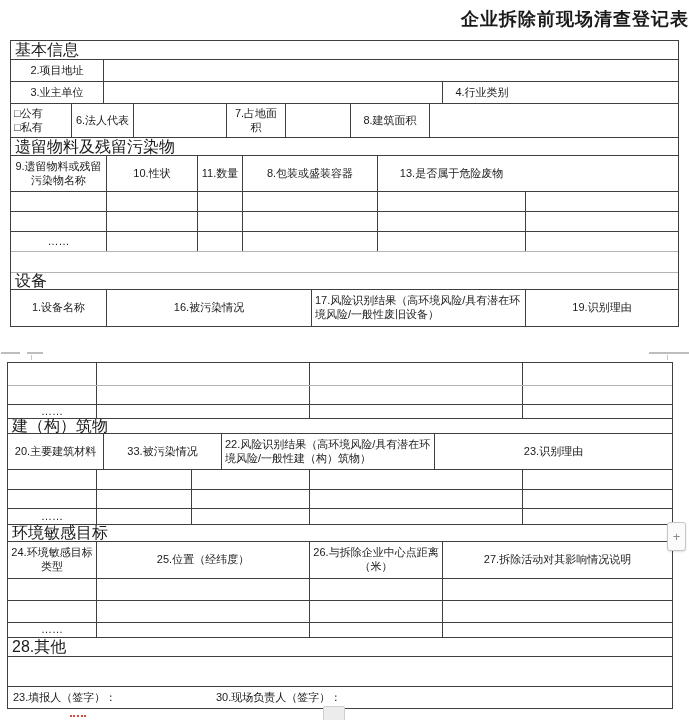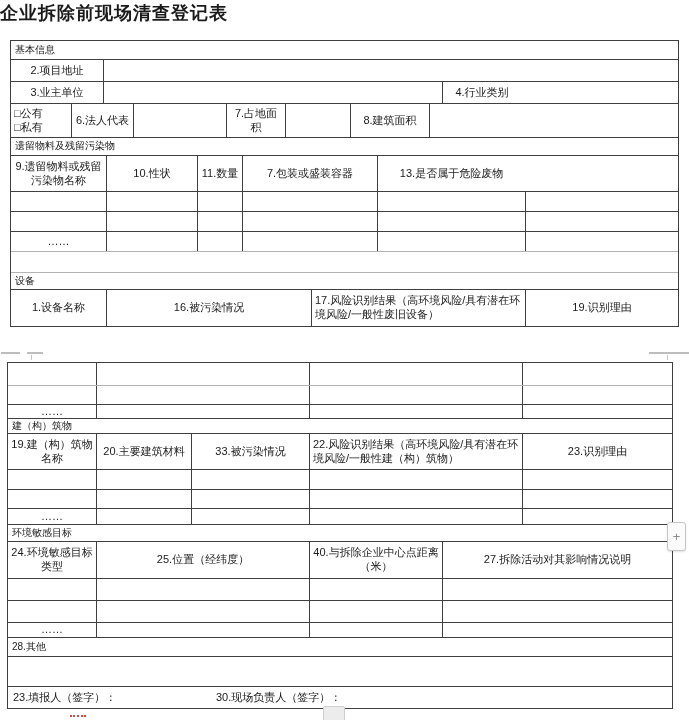--- a/index.html
+++ b/index.html
@@ -2,39 +2,39 @@
 <html><head>
 <meta charset="utf-8">
 <style>
   html,body{margin:0;padding:0}
   body{
     width:689px;height:720px;position:relative;overflow:hidden;
     background:#ffffff;color:#1a1a1a;
     font-family:"Liberation Sans","DejaVu Sans",sans-serif;
   }
   .title{
-    position:absolute;top:1px;left:0;width:100%;text-align:left;
+    position:absolute;top:7px;left:0;width:100%;text-align:right;
     font-size:18px;font-weight:bold;letter-spacing:1px;
   }
   .ptable{
     position:absolute;background:#fff;border:1px solid #3f3f3f;box-sizing:border-box;
   }
   #page1{left:10px;top:40px;width:669px}
   #page2{left:7px;top:362px;width:666px}
   .tr{display:flex;border-top:1px solid #3f3f3f;box-sizing:border-box;align-items:stretch}
   .tr:first-child{border-top:none}
   .tr.lt{border-top-color:#b3b3b3}
   .td{
     box-sizing:border-box;border-left:1px solid #3f3f3f;
     display:flex;flex-direction:column;justify-content:center;align-items:center;
     text-align:center;font-size:11px;line-height:1.25;padding:1px 3px;overflow:hidden;
   }
   .td:first-child{border-left:none}
   .td.al{align-items:flex-start;text-align:left}
-  .td.sec{align-items:flex-start;text-align:left;padding-left:4px;font-size:10px}
+  .td.sec{align-items:flex-start;text-align:left;padding-left:4px;font-size:16px}
   .sign-cell{position:relative}
   .sign-cell .sig1{position:absolute;left:5px;top:50%;transform:translateY(-50%)}
   .sign-cell .sig2{position:absolute;left:208px;top:50%;transform:translateY(-50%)}
   .pb-dash{position:absolute;height:2px;background:#bdbdbd}
   .crop{position:absolute;width:1px;height:5px;background:#c6c6c6}
   #add-btn{
     position:absolute;left:667px;top:522px;width:17px;height:27px;z-index:5;
     background:#fbfbfb;border:1px solid #c6c6c6;border-radius:3px;
     box-shadow:0 1px 2px rgba(0,0,0,.12);
     display:flex;align-items:center;justify-content:center;
@@ -86,21 +86,21 @@
   </div>
 
   <div class="tr" style="height:18px">
     <div class="td sec" style="flex:1">遗留物料及残留污染物</div>
   </div>
 
   <div class="tr" style="height:36px">
     <div class="td" style="flex:0 0 95px">9.遗留物料或残留污染物名称</div>
     <div class="td" style="flex:0 0 91px">10.性状</div>
     <div class="td" style="flex:0 0 45px">11.数量</div>
-    <div class="td" style="flex:0 0 135px">7.包装或盛装容器</div>
+    <div class="td" style="flex:0 0 135px">8.包装或盛装容器</div>
     <div class="td" style="flex:0 0 148px">13.是否属于危险废物</div>
   </div>
 
   <div class="tr" style="height:20px">
     <div class="td" style="flex:0 0 95px"></div>
     <div class="td" style="flex:0 0 91px"></div>
     <div class="td" style="flex:0 0 45px"></div>
     <div class="td" style="flex:0 0 135px"></div>
     <div class="td" style="flex:0 0 148px"></div>
     <div class="td" style="flex:1"></div>
@@ -168,21 +168,20 @@
     <div class="td" style="flex:0 0 213px"></div>
     <div class="td" style="flex:0 0 213px"></div>
     <div class="td" style="flex:1"></div>
   </div>
 
   <div class="tr" style="height:15px">
     <div class="td sec" style="flex:1">建（构）筑物</div>
   </div>
 
   <div class="tr" style="height:36px">
-    <div class="td" style="flex:0 0 88px">19.建（构）筑物名称</div>
     <div class="td" style="flex:0 0 95px">20.主要建筑材料</div>
     <div class="td" style="flex:0 0 118px">33.被污染情况</div>
     <div class="td al" style="flex:0 0 213px">22.风险识别结果（高环境风险/具有潜在环境风险/一般性建（构）筑物）</div>
     <div class="td" style="flex:1">23.识别理由</div>
   </div>
 
   <div class="tr" style="height:20px">
     <div class="td" style="flex:0 0 88px"></div>
     <div class="td" style="flex:0 0 95px"></div>
     <div class="td" style="flex:0 0 118px"></div>
@@ -206,21 +205,21 @@
     <div class="td" style="flex:1"></div>
   </div>
 
   <div class="tr" style="height:17px">
     <div class="td sec" style="flex:1">环境敏感目标</div>
   </div>
 
   <div class="tr" style="height:37px">
     <div class="td" style="flex:0 0 88px">24.环境敏感目标类型</div>
     <div class="td" style="flex:0 0 213px">25.位置（经纬度）</div>
-    <div class="td" style="flex:0 0 133px">40.与拆除企业中心点距离（米）</div>
+    <div class="td" style="flex:0 0 133px">26.与拆除企业中心点距离（米）</div>
     <div class="td" style="flex:1">27.拆除活动对其影响情况说明</div>
   </div>
 
   <div class="tr" style="height:22px">
     <div class="td" style="flex:0 0 88px"></div>
     <div class="td" style="flex:0 0 213px"></div>
     <div class="td" style="flex:0 0 133px"></div>
     <div class="td" style="flex:1"></div>
   </div>
 

